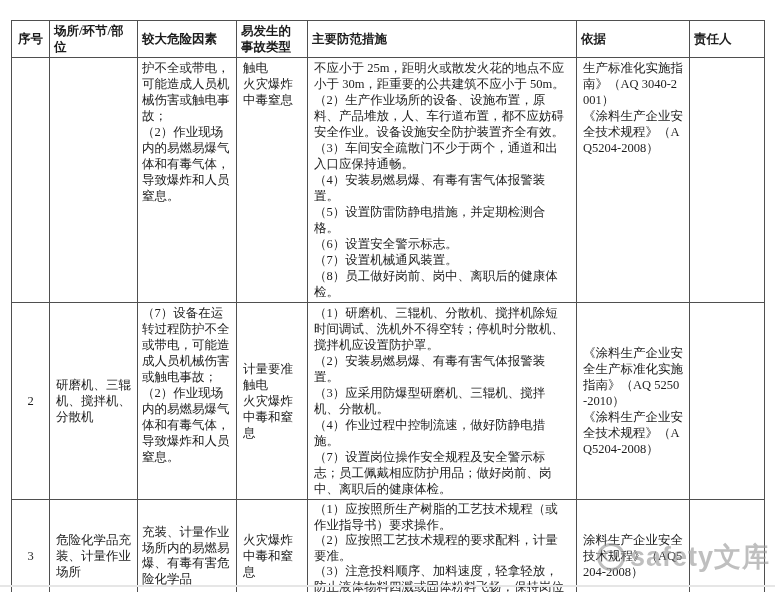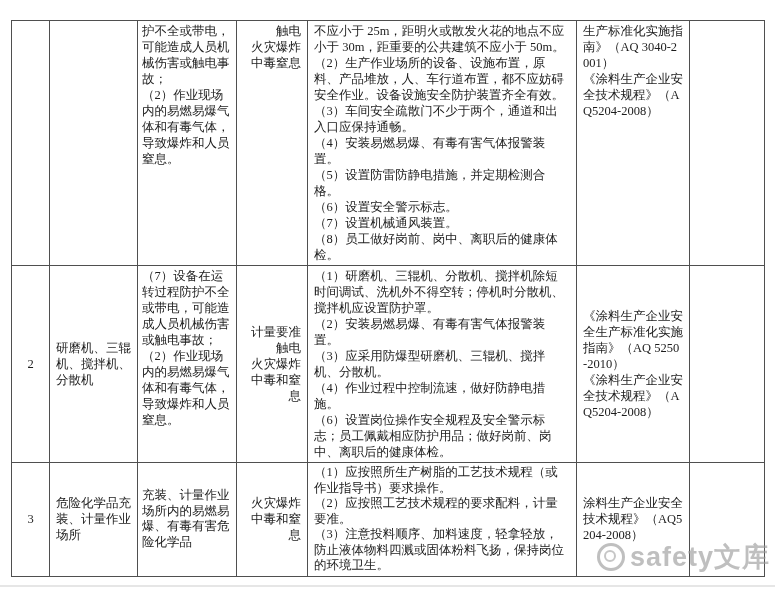--- a/index.html
+++ b/index.html
@@ -20,21 +20,21 @@
     padding:2px 6px;
     vertical-align:middle;
     word-break:break-all;
     overflow:hidden;
   }
   th{font-weight:bold;text-align:left;padding:2px 4px;line-height:16px;}
   th.center{text-align:center;}
   .pre{white-space:pre-line;}
   .vt{vertical-align:top;}
   .c-seq{text-align:center;}
-  .c-acc{text-align:right;margin-left:28px;}
+  .c-acc{text-align:left;margin-left:28px;}
   .c-haz{padding:2px 4px;}
   .lh15{line-height:15.5px;}
   .watermark{
     position:absolute;left:597px;top:539px;
     display:flex;align-items:center;
     font-family:"Liberation Sans",sans-serif;
     font-size:27px;font-weight:bold;letter-spacing:1px;
     color:rgba(152,152,152,0.62);
     pointer-events:none;
   }
@@ -64,20 +64,29 @@
     <colgroup>
       <col style="width:38px">
         <col style="width:88px">
         <col style="width:99px">
       <col style="width:71px">
         <col style="width:269px">
         <col style="width:113px">
       <col style="width:75px">
     </colgroup>
     <tbody>
+        <tr style="height:28px">
+      <th class="center">序号</th>
+      <th>场所/环节/部位</th>
+      <th>较大危险因素</th>
+      <th>易发生的事故类型</th>
+      <th>主要防范措施</th>
+      <th>依据</th>
+      <th>责任人</th>
+    </tr>
 
     <tr style="height:207px">
       <td class="c-seq"></td>
       <td></td>
       <td class="pre vt c-haz">护不全或带电，可能造成人员机械伤害或触电事故；
 （2）作业现场内的易燃易爆气体和有毒气体，导致爆炸和人员窒息。</td>
       <td class="pre vt c-acc">触电
 火灾爆炸
 中毒窒息</td>
       <td class="pre vt">不应小于 25m，距明火或散发火花的地点不应小于 30m，距重要的公共建筑不应小于 50m。
@@ -99,21 +108,21 @@
       <td class="pre vt c-haz">（7）设备在运转过程防护不全或带电，可能造成人员机械伤害或触电事故；
 （2）作业现场内的易燃易爆气体和有毒气体，导致爆炸和人员窒息。</td>
       <td class="pre c-acc">计量要准
 触电
 火灾爆炸
 中毒和窒息</td>
       <td class="pre vt">（1）研磨机、三辊机、分散机、搅拌机除短时间调试、洗机外不得空转；停机时分散机、搅拌机应设置防护罩。
 （2）安装易燃易爆、有毒有害气体报警装置。
 （3）应采用防爆型研磨机、三辊机、搅拌机、分散机。
 （4）作业过程中控制流速，做好防静电措施。
-（6）设置岗位操作安全规程及安全警示标志；员工佩戴相应防护用品；做好岗前、岗中、离职后的健康体检。</td>
+（7）设置岗位操作安全规程及安全警示标志；员工佩戴相应防护用品；做好岗前、岗中、离职后的健康体检。</td>
       <td class="pre">《涂料生产企业安全生产标准化实施指南》（AQ 5250-2010）
 《涂料生产企业安全技术规程》（AQ5204-2008）</td>
       <td></td>
     </tr>
 
     <tr style="height:96px">
       <td class="c-seq">3</td>
       <td>危险化学品充装、计量作业场所</td>
       <td class="pre c-haz lh15">充装、计量作业场所内的易燃易爆、有毒有害危险化学品</td>
       <td class="pre c-acc">火灾爆炸

